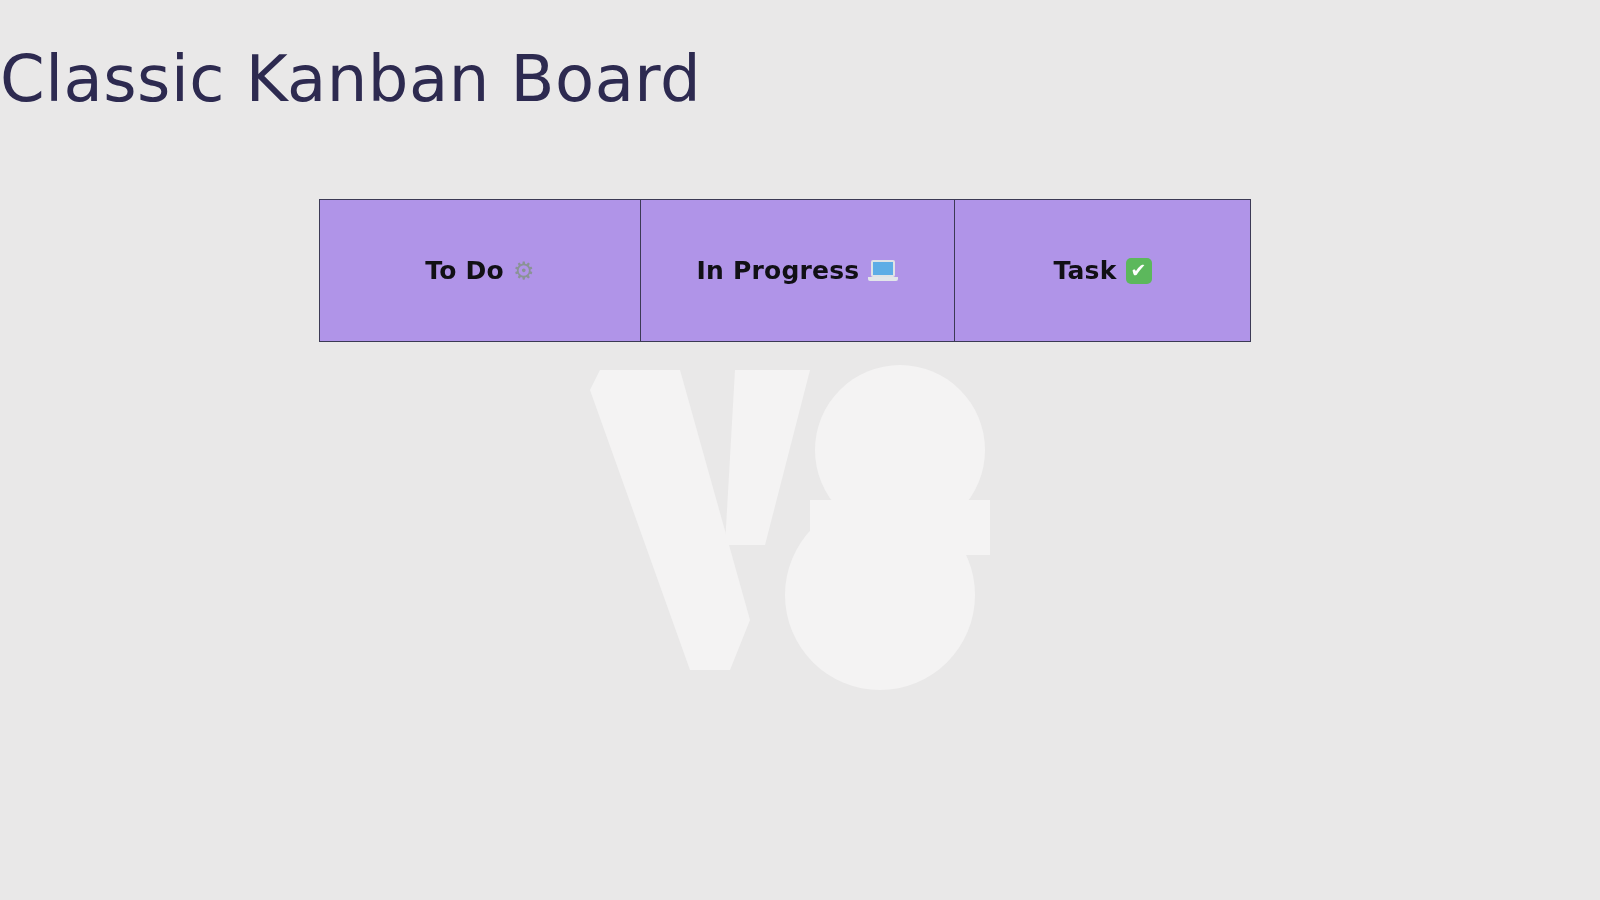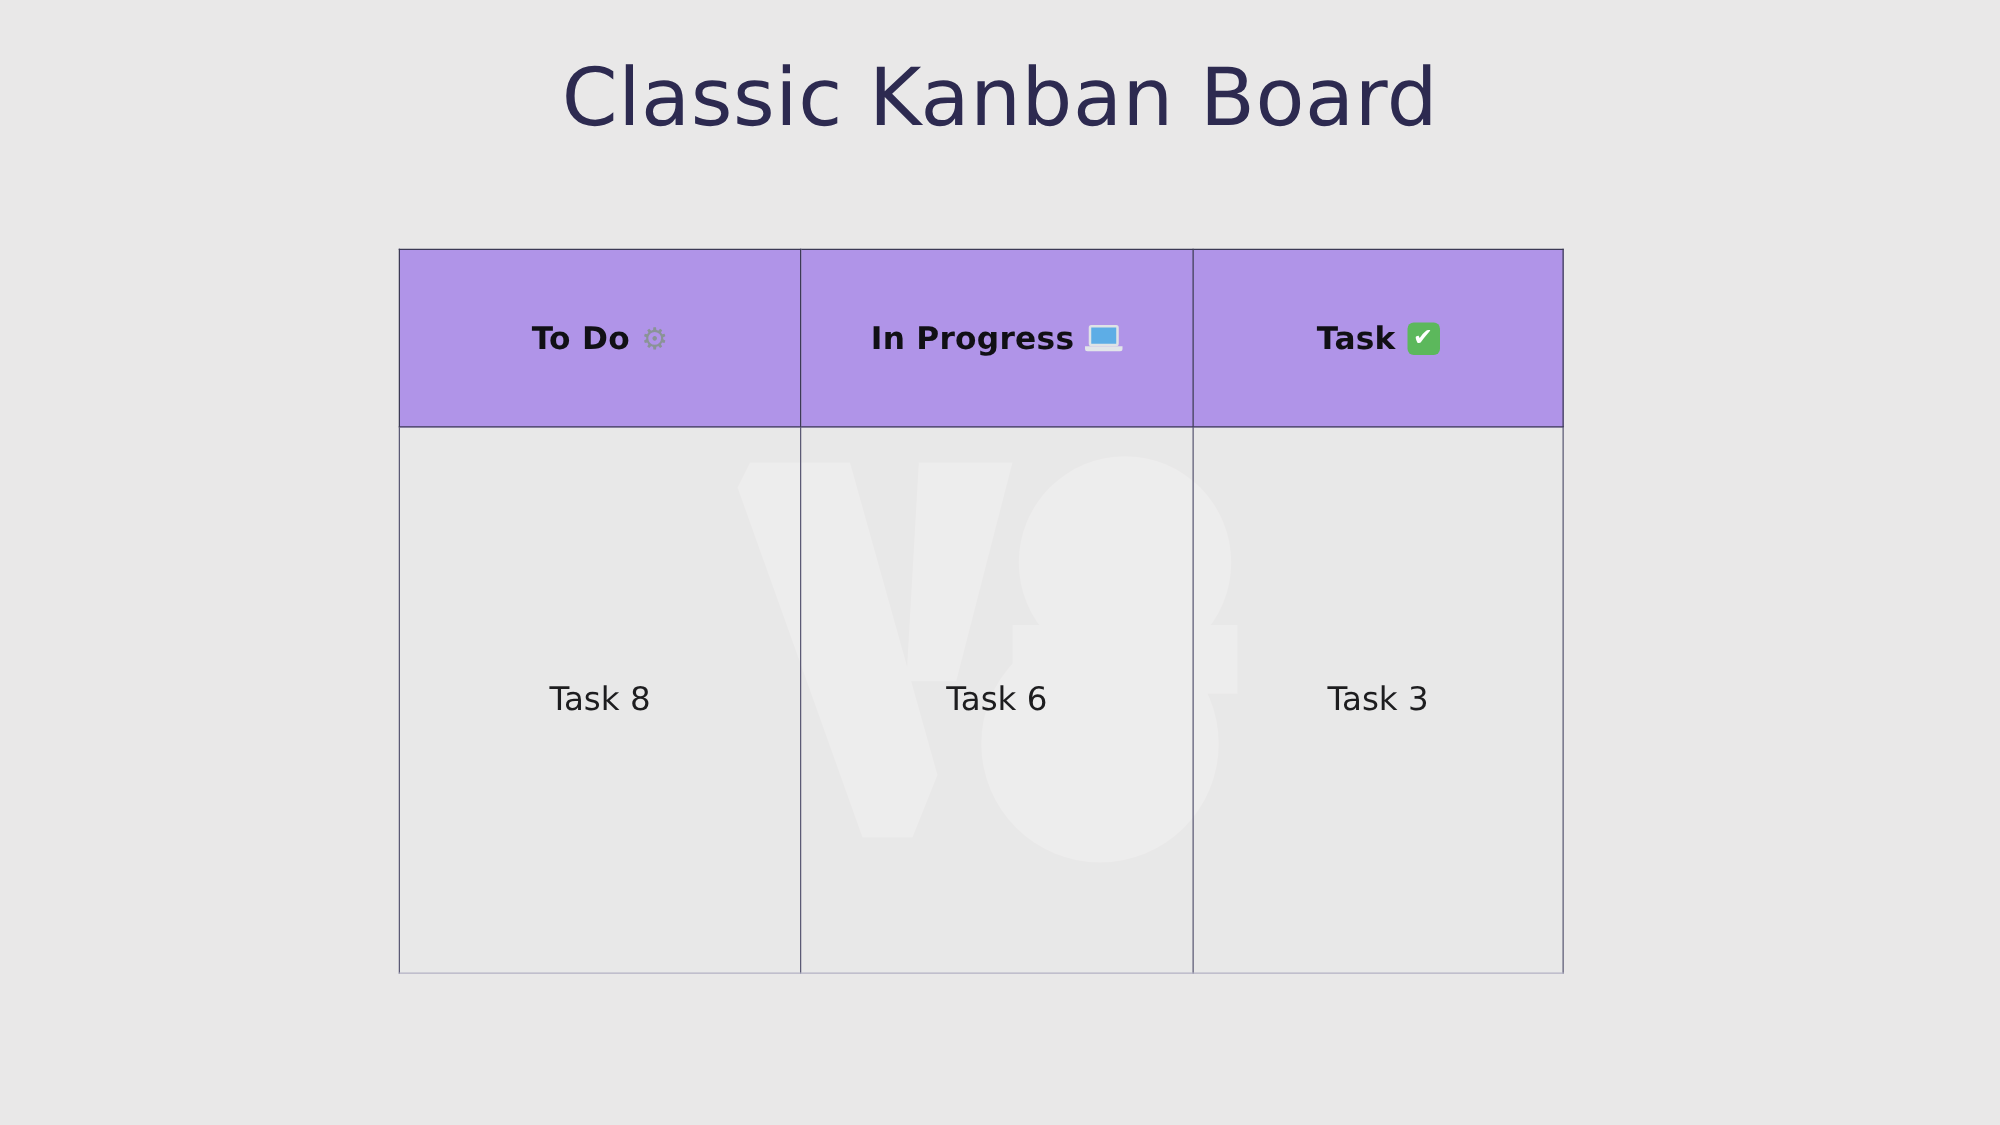--- a/index.html
+++ b/index.html
@@ -27,21 +27,20 @@
     z-index: 0;
   }
   #watermark svg { width: 100%; height: 100%; display: block; }
 
   
   #page-title {
     position: absolute;
     top: 42px;
     left: 0;
     width: 1600px;
-    text-align: center;
     font-size: 64px;
     font-weight: 400;
     letter-spacing: 0.5px;
     color: #2d2a50;
     font-family: "DejaVu Sans", sans-serif;
     z-index: 2;
   }
 
   
   #board-wrapper {
@@ -184,20 +183,15 @@
         <th>
           <span class="header-cell-inner">
             <span>Task</span>
             <span class="header-emoji emoji-badge emoji-check">✔</span>
           </span>
         </th>
 
       </tr>
     </thead>
     <tbody>
-      <tr>
-        <td>Task 8</td>
-        <td>Task 6</td>
-        <td>Task 3</td>
-      </tr>
     </tbody>
   </table>
 </div>
 
 </body></html>

